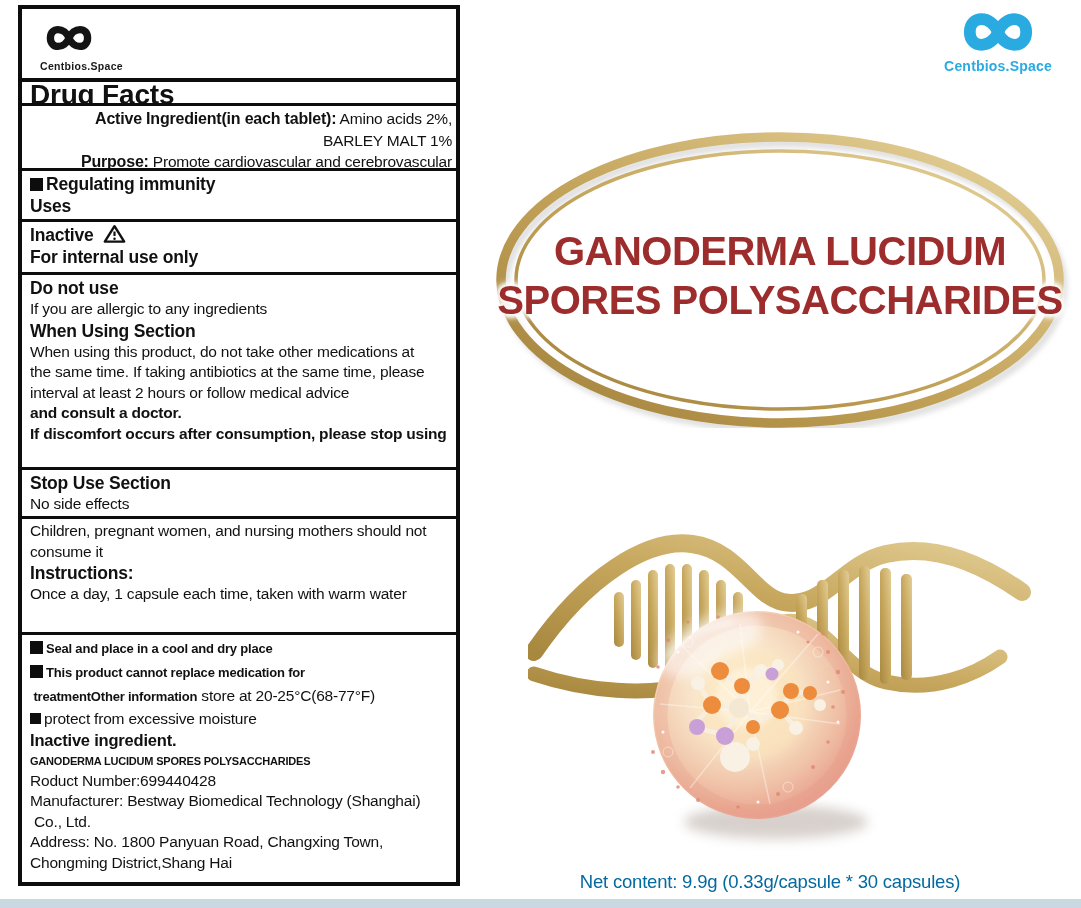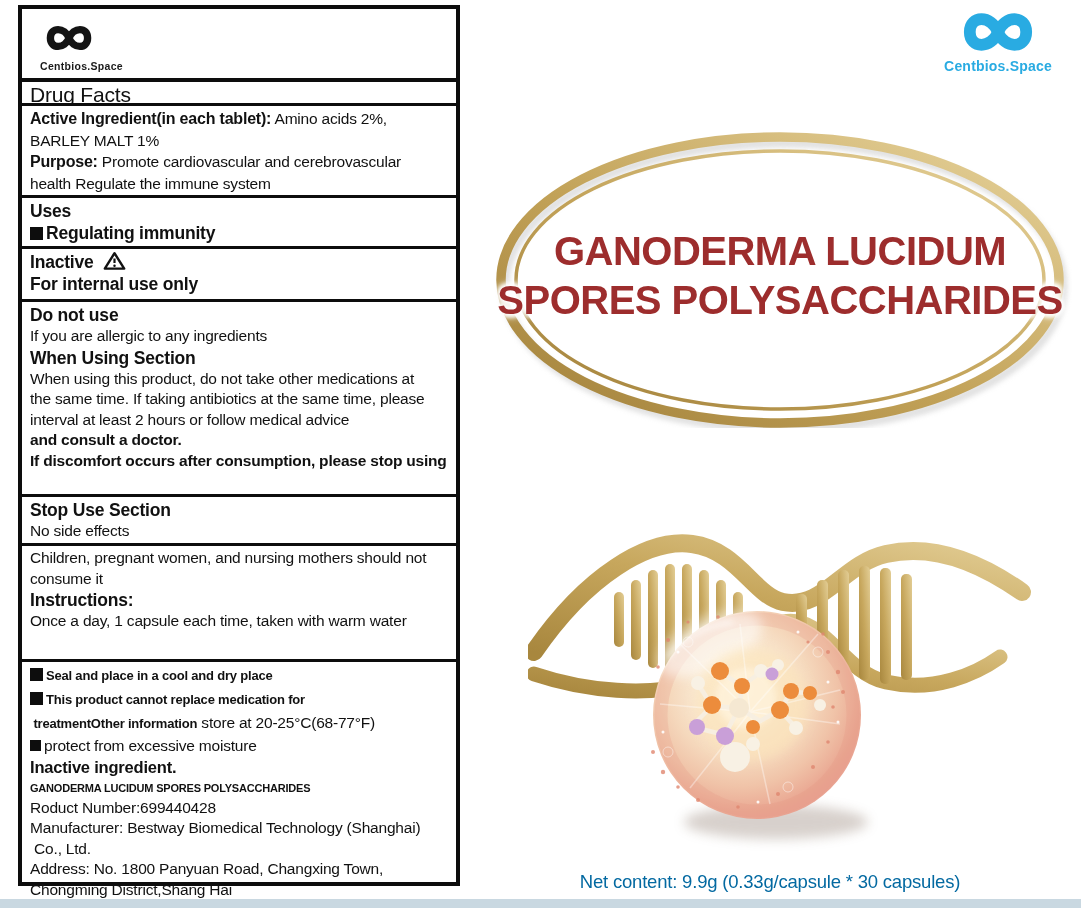--- a/index.html
+++ b/index.html
@@ -6,31 +6,31 @@
   .canvas{position:relative;width:1081px;height:908px;background:#ffffff;overflow:hidden;
           font-family:"Liberation Sans", sans-serif;color:#111;}
 
   
   .panel{position:absolute;left:18px;top:5px;width:434px;height:873px;
          border:4px solid #0d0d0d;background:#fff;}
   .sec{box-sizing:border-box;border-bottom:3px solid #0d0d0d;padding:2px 4px 0 8px;overflow:hidden;}
   .sec:last-child{border-bottom:none;}
   .sec1{height:73px;border-bottom-width:4px;padding-top:8px;}
   .sec2{height:24px;}
-  .sec3{height:92px;}
+  .sec3{height:65px;text-align:right;}
   .sec4{height:51px;}
   .sec5{height:53px;}
   .sec6{height:195px;}
   .sec7{height:49px;}
   .sec8{height:116px;}
   .sec9{height:241px;}
   .panel p{margin:0;white-space:pre;letter-spacing:-0.2px;}
   .line{font-size:15.5px;line-height:20.5px;}
   .h{font-size:17.5px;font-weight:700;line-height:22px;}
-  .hdft{font-size:21px;font-weight:400;line-height:21px;}
+  .hdft{font-size:28px;font-weight:700;line-height:21px;}
   .b{font-weight:700;}
   .lbl{font-size:16px;font-weight:700;}
   .sec3 p{line-height:21.5px;}
   .big{font-size:13px;font-weight:700;line-height:24px;}
   .caps{font-size:11px;font-weight:700;line-height:20px;letter-spacing:-0.4px;}
   .sq{display:inline-block;width:13px;height:13px;background:#0d0d0d;margin-right:3px;vertical-align:-1px;}
   .sq.small{width:11px;height:11px;vertical-align:0px;}
   .logo-text{font-size:10.5px;font-weight:600;letter-spacing:0.3px;color:#1a1a1a;margin-left:10px;margin-top:1px;}
   .warn-svg{vertical-align:-3px;margin-left:9px;}
 
@@ -69,22 +69,22 @@
     </div>
 
     <div class="sec sec3">
       <p><span class="lbl">Active Ingredient(in each tablet):</span><span class="line"> Amino acids 2%,</span></p>
       <p class="line">BARLEY MALT 1%</p>
       <p><span class="lbl">Purpose:</span><span class="line"> Promote cardiovascular and cerebrovascular</span></p>
       <p class="line">health Regulate the immune system</p>
     </div>
 
     <div class="sec sec4">
+      <p class="h"><span class="sq"></span><span>Regulating immunity</span></p>
       <p class="h">Uses</p>
-      <p class="h"><span class="sq"></span><span>Regulating immunity</span></p>
     </div>
 
     <div class="sec sec5">
       <p class="h"><span>Inactive</span><svg class="warn-svg" width="23" height="20" viewBox="0 0 23 20">
             <path d="M11.5,2.2 L21.2,17.6 L1.8,17.6 Z" fill="none" stroke="#111" stroke-width="2.4" stroke-linejoin="round"></path>
             <line x1="11.5" y1="7.5" x2="11.5" y2="12" stroke="#111" stroke-width="2.2"></line>
             <circle cx="11.5" cy="14.8" r="1.25" fill="#111"></circle>
           </svg></p>
       <p class="h">For internal use only</p>
     </div>

